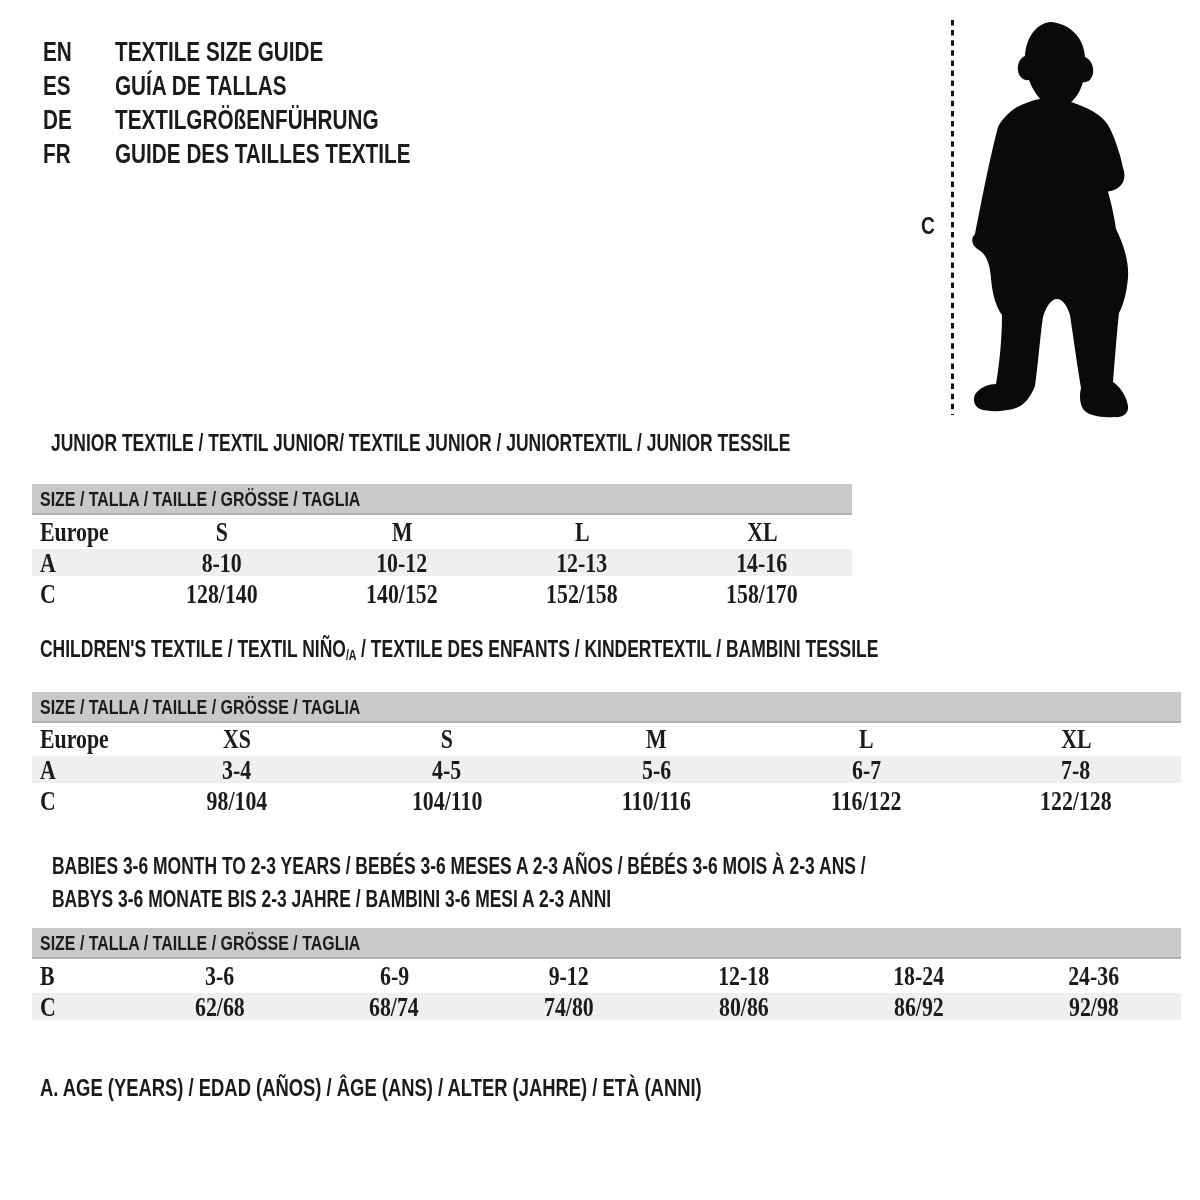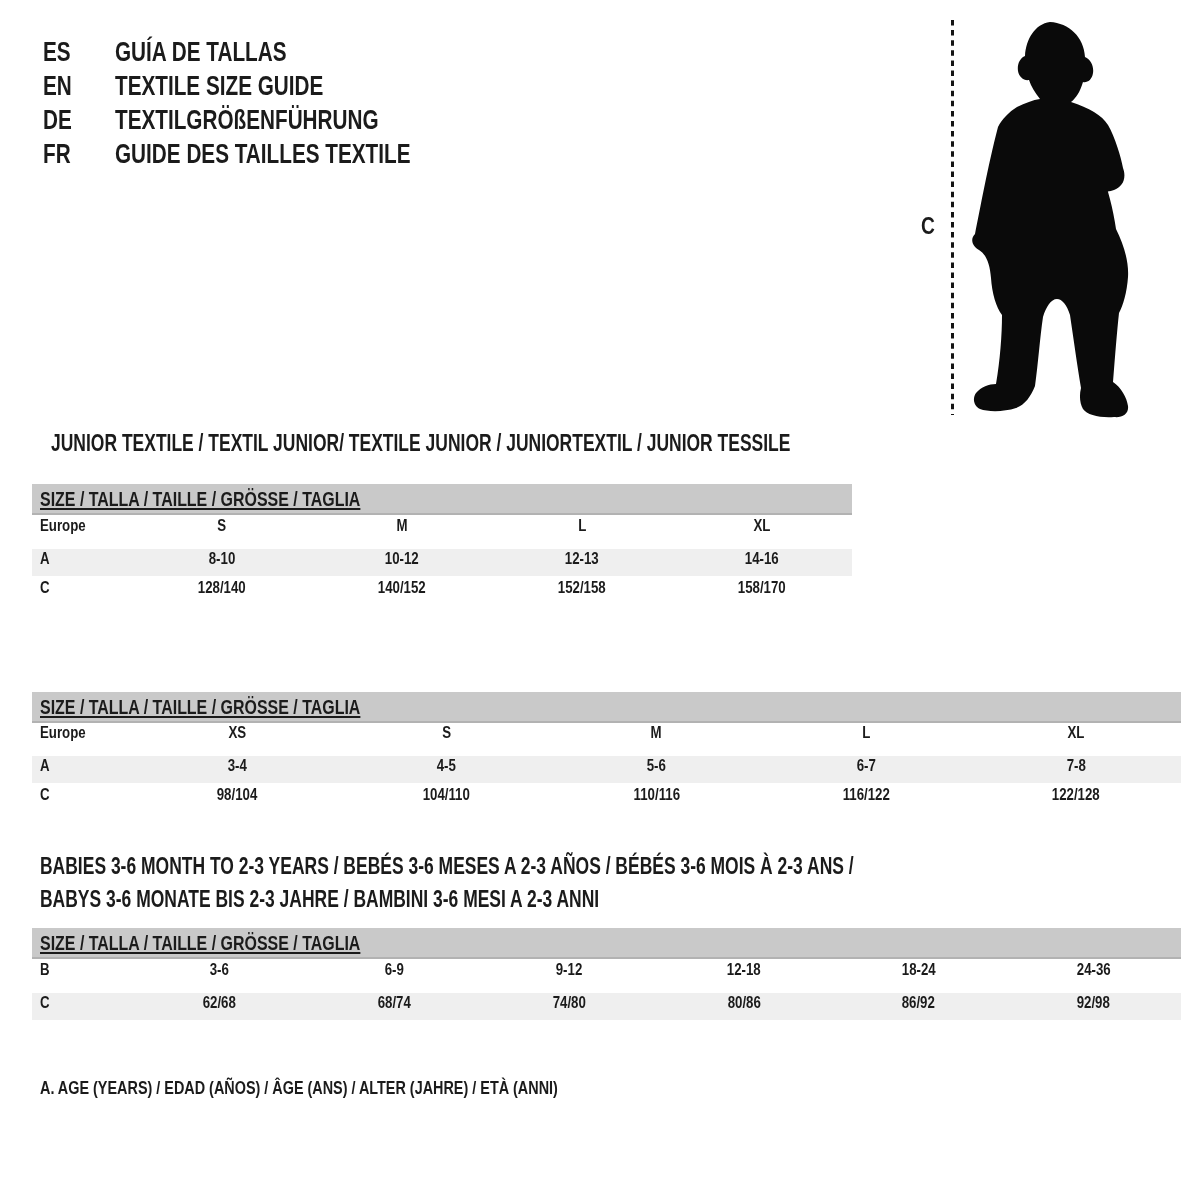--- a/index.html
+++ b/index.html
@@ -16,55 +16,55 @@
   .lang-code{width:72px;flex:0 0 72px;}
   
   .baby-svg{position:absolute;left:950px;top:15px;}
   .c-label{position:absolute;left:921px;top:213px;font-size:24px;line-height:26px;}
   .c-label .sx{transform:scaleX(.8);}
   
   .sec-title{position:absolute;font-size:23px;line-height:26px;left:40px;}
   .sec-title .sx{transform:scaleX(.76);}
   .sec-title .subber{font-size:14px;position:relative;top:3px;}
   .sec-title .post{margin-left:6px;}
-  .two-line{line-height:33px;}
+  .two-line{line-height:33px;margin-left:12px;}
   
   .sizebar{
     position:absolute;left:32px;height:31px;background:#c9c9c9;
     border-bottom:2px solid #b2b2b2;box-sizing:border-box;
-    display:flex;align-items:center;padding-left:8px;font-size:21px;text-decoration:underline;
+    display:flex;align-items:center;padding-left:8px;font-size:21px;
   }
   .sizebar .sx{transform:scaleX(.76);}
   
   .trow{
     position:absolute;left:32px;height:31px;box-sizing:border-box;
-    display:flex;font-size:17px;
+    display:flex;align-items:center;font-size:28px;font-family:Liberation Serif, serif;
   }
   .trow.alt{background:#efefef;border-top:2px solid #ffffff;border-bottom:2px solid #ffffff;}
   .trow .lbl{flex:0 0 100px;width:100px;padding-left:8px;box-sizing:border-box;text-align:left;}
   .trow .lbl .sx{transform:scaleX(.78);}
   .trow .cell{flex:1;text-align:center;}
   .trow .cell .sx{transform:scaleX(.78);transform-origin:50% 50%;}
   
-  .legend{position:absolute;left:40px;top:1072px;font-size:18px;line-height:33px;}
+  .legend{position:absolute;left:40px;top:1072px;font-size:23px;line-height:33px;}
   .legend .sx{transform:scaleX(.8);}
 </style>
 </head>
 <body>
 
 <div class="page">
 
   <div class="lang">
     <div class="lang-row">
+      <span class="lang-code"><span class="sx">EN</span></span>
+      <span class="lang-title"><span class="sx">TEXTILE SIZE GUIDE</span></span>
+    </div>
+    <div class="lang-row">
       <span class="lang-code"><span class="sx">ES</span></span>
       <span class="lang-title"><span class="sx">GUÍA DE TALLAS</span></span>
-    </div>
-    <div class="lang-row">
-      <span class="lang-code"><span class="sx">EN</span></span>
-      <span class="lang-title"><span class="sx">TEXTILE SIZE GUIDE</span></span>
     </div>
     <div class="lang-row">
       <span class="lang-code"><span class="sx">DE</span></span>
       <span class="lang-title"><span class="sx">TEXTILGRÖßENFÜHRUNG</span></span>
     </div>
     <div class="lang-row">
       <span class="lang-code"><span class="sx">FR</span></span>
       <span class="lang-title"><span class="sx">GUIDE DES TAILLES TEXTILE</span></span>
     </div>
   </div>
@@ -135,20 +135,23 @@
     <div class="cell"><span class="sx">14-16</span></div>
   </div>
   <div class="trow" style="top:578px;width:820px;">
     <div class="lbl"><span class="sx">C</span></div>
     <div class="cell"><span class="sx">128/140</span></div>
     <div class="cell"><span class="sx">140/152</span></div>
     <div class="cell"><span class="sx">152/158</span></div>
     <div class="cell"><span class="sx">158/170</span></div>
   </div>
 
+  <div class="sec-title" style="top:636px;">
+    <span class="sx"><span>CHILDREN'S TEXTILE / TEXTIL NIÑO</span><span class="subber">/A</span><span class="post">/ TEXTILE DES ENFANTS / KINDERTEXTIL / BAMBINI TESSILE</span></span>
+  </div>
   <div class="sizebar" style="top:692px;width:1149px;">
     <span class="sx">SIZE / TALLA / TAILLE / GRÖSSE / TAGLIA</span>
   </div>
   <div class="trow" style="top:723px;width:1149px;">
     <div class="lbl"><span class="sx">Europe</span></div>
     <div class="cell"><span class="sx">XS</span></div>
     <div class="cell"><span class="sx">S</span></div>
     <div class="cell"><span class="sx">M</span></div>
     <div class="cell"><span class="sx">L</span></div>
     <div class="cell"><span class="sx">XL</span></div>

